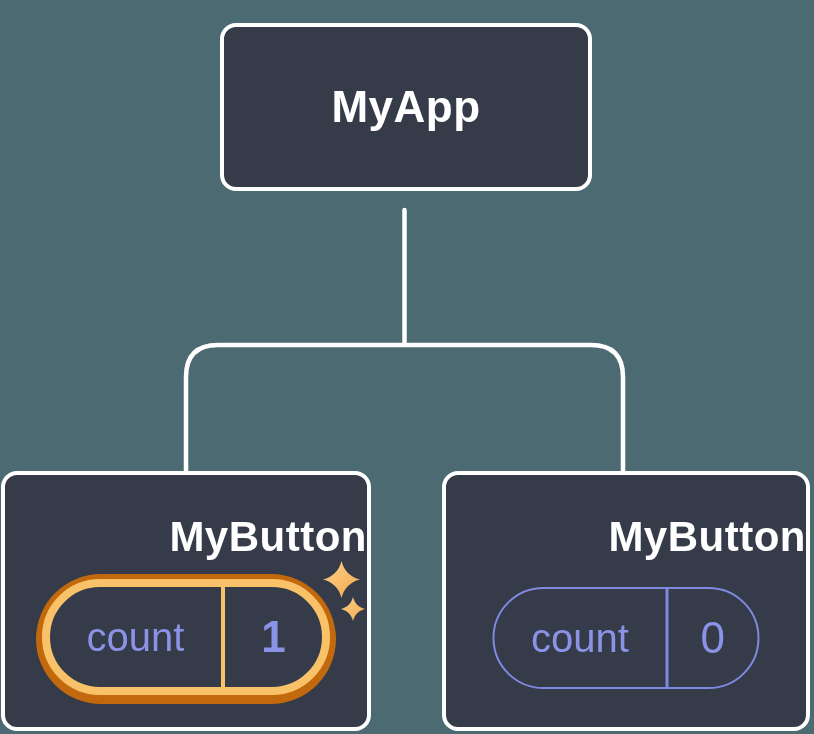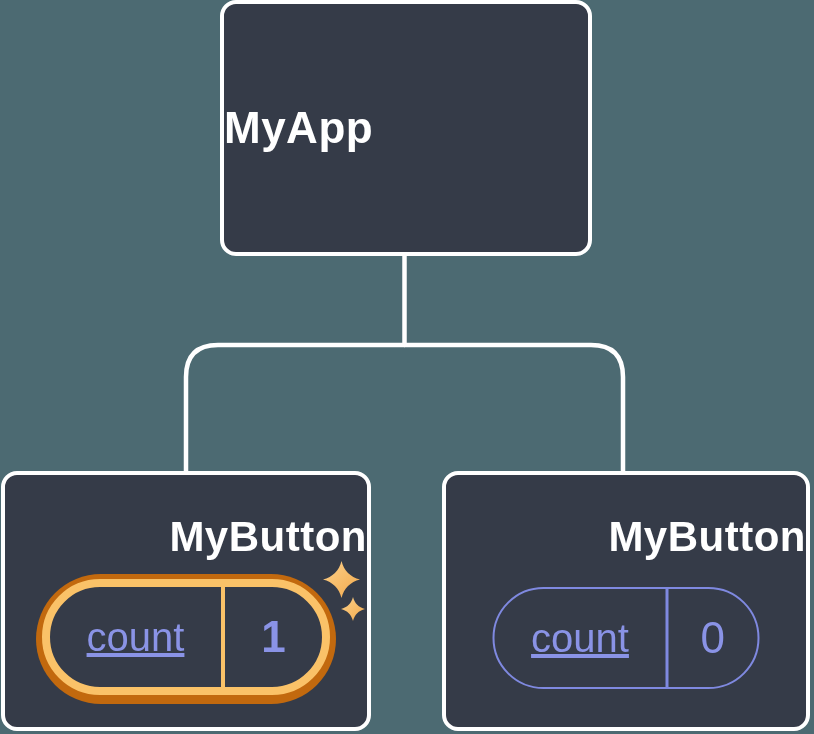--- a/index.html
+++ b/index.html
@@ -31,22 +31,22 @@
     fill:none;
     stroke-linecap:round;
   }
   .node{
     position:absolute;
     background:var(--node-fill);
     border:4px solid var(--node-border);
     border-radius:16px;
   }
   .node-root{
-    left:220px;top:0;width:372px;height:256px;
-    display:flex;align-items:center;justify-content:flex-start;
+    left:220px;top:23px;width:372px;height:168px;
+    display:flex;align-items:center;justify-content:center;
   }
   .root-label{
     color:#fff;font-size:44px;font-weight:700;letter-spacing:0.5px;
   }
   .node-child{
     top:471px;width:370px;height:260px;
   }
   .node-left{left:1px;}
   .node-right{left:442px;width:368px;}
   .child-label{
@@ -77,21 +77,20 @@
     border:2.5px solid var(--accent-border);
     width:267px;height:102px;
   }
   .cell{
     display:flex;align-items:center;justify-content:center;
   }
   .cell-name{
     width:171px;
     color:var(--accent);
     font-size:40px;
-    text-decoration:underline;
   }
   .cell-value{
     flex:1;
     color:var(--accent);
     font-size:44px;
   }
   .cell-value.bold{font-weight:700;}
   .divider{
     width:4px;
     align-self:stretch;

